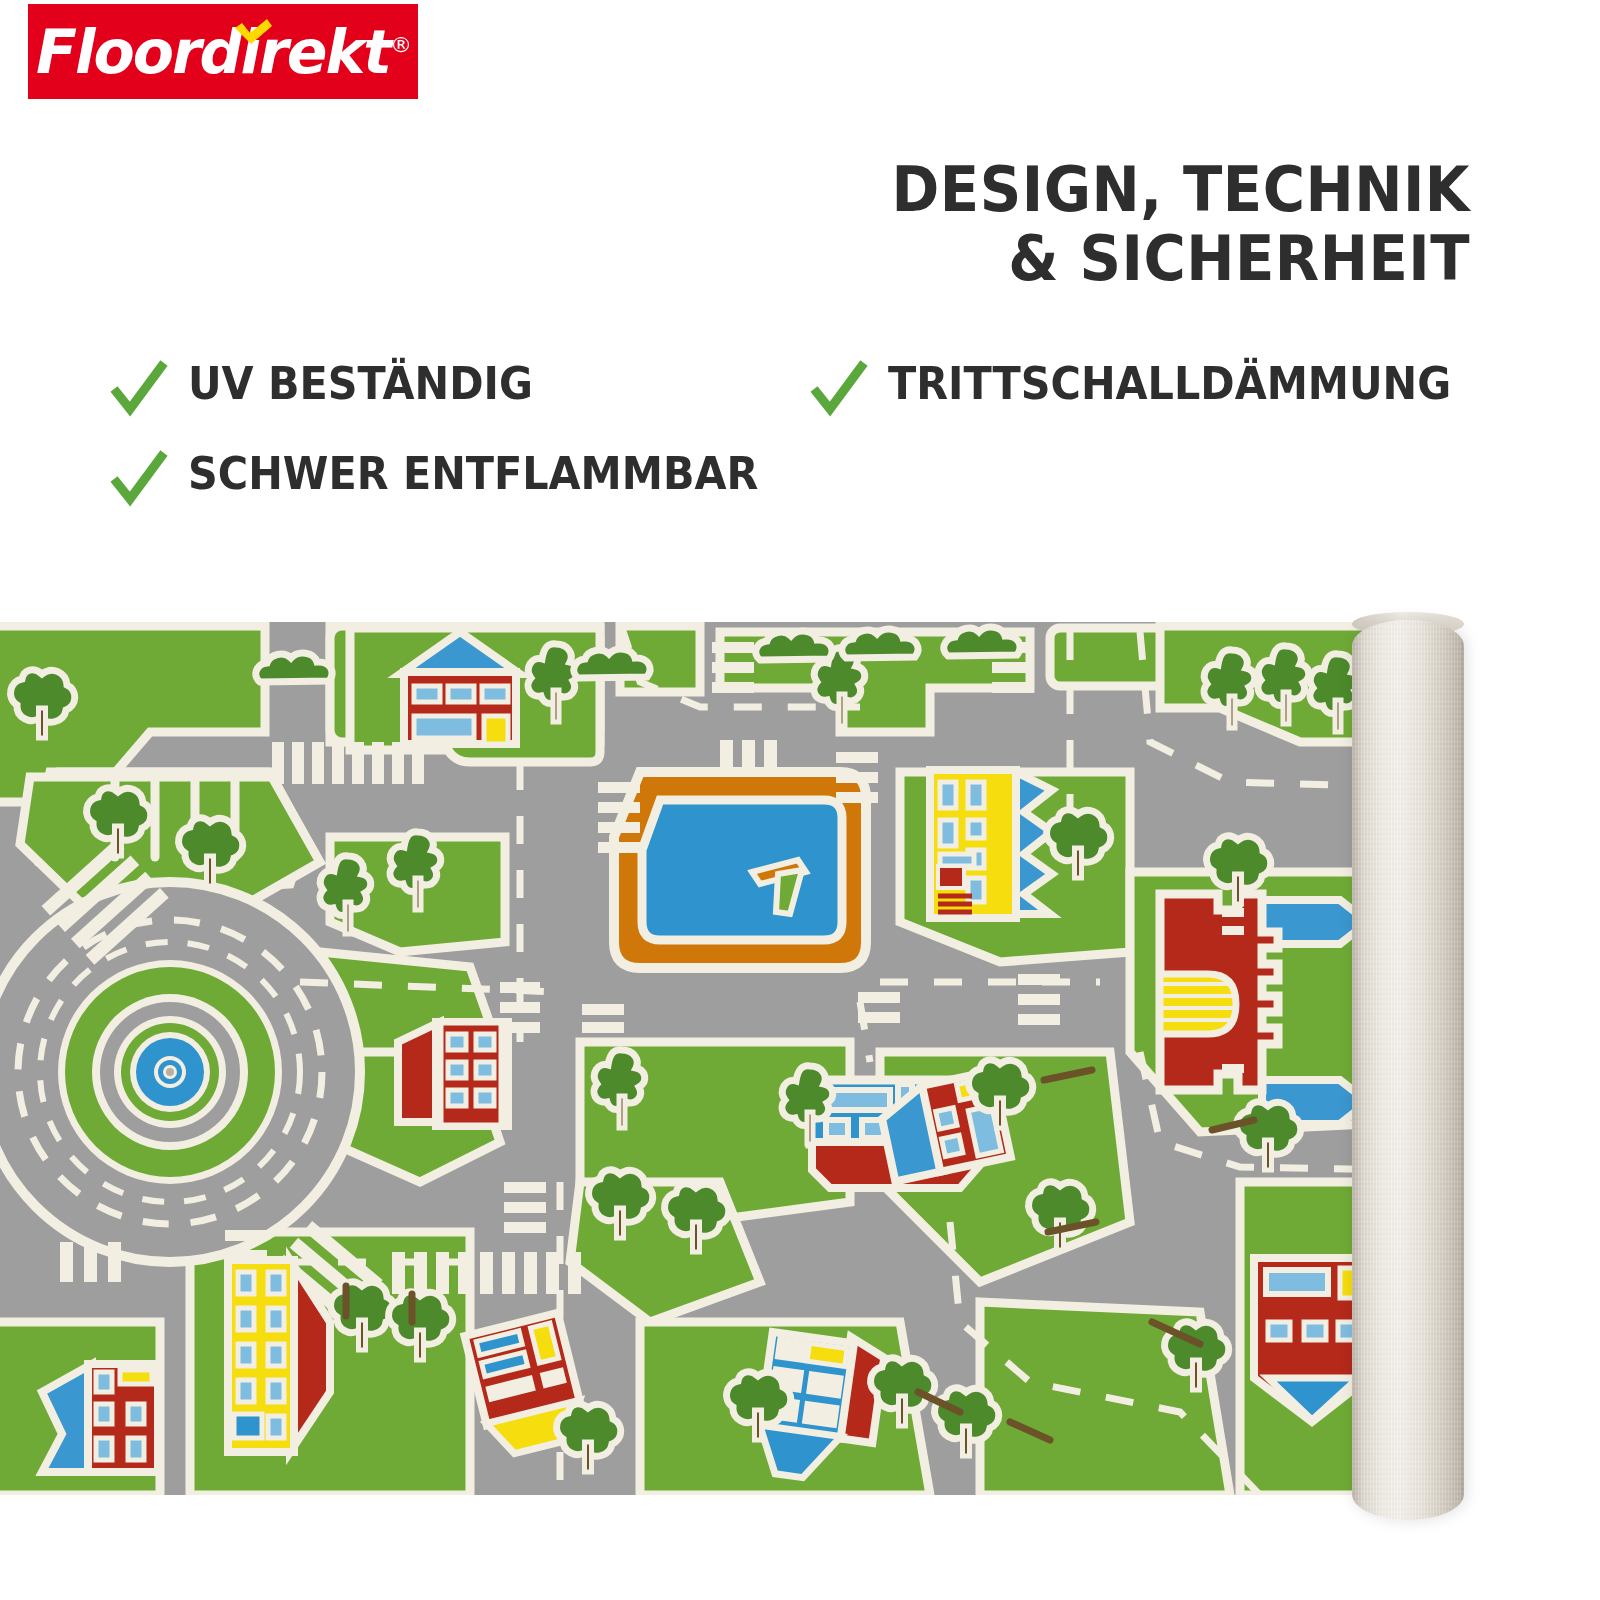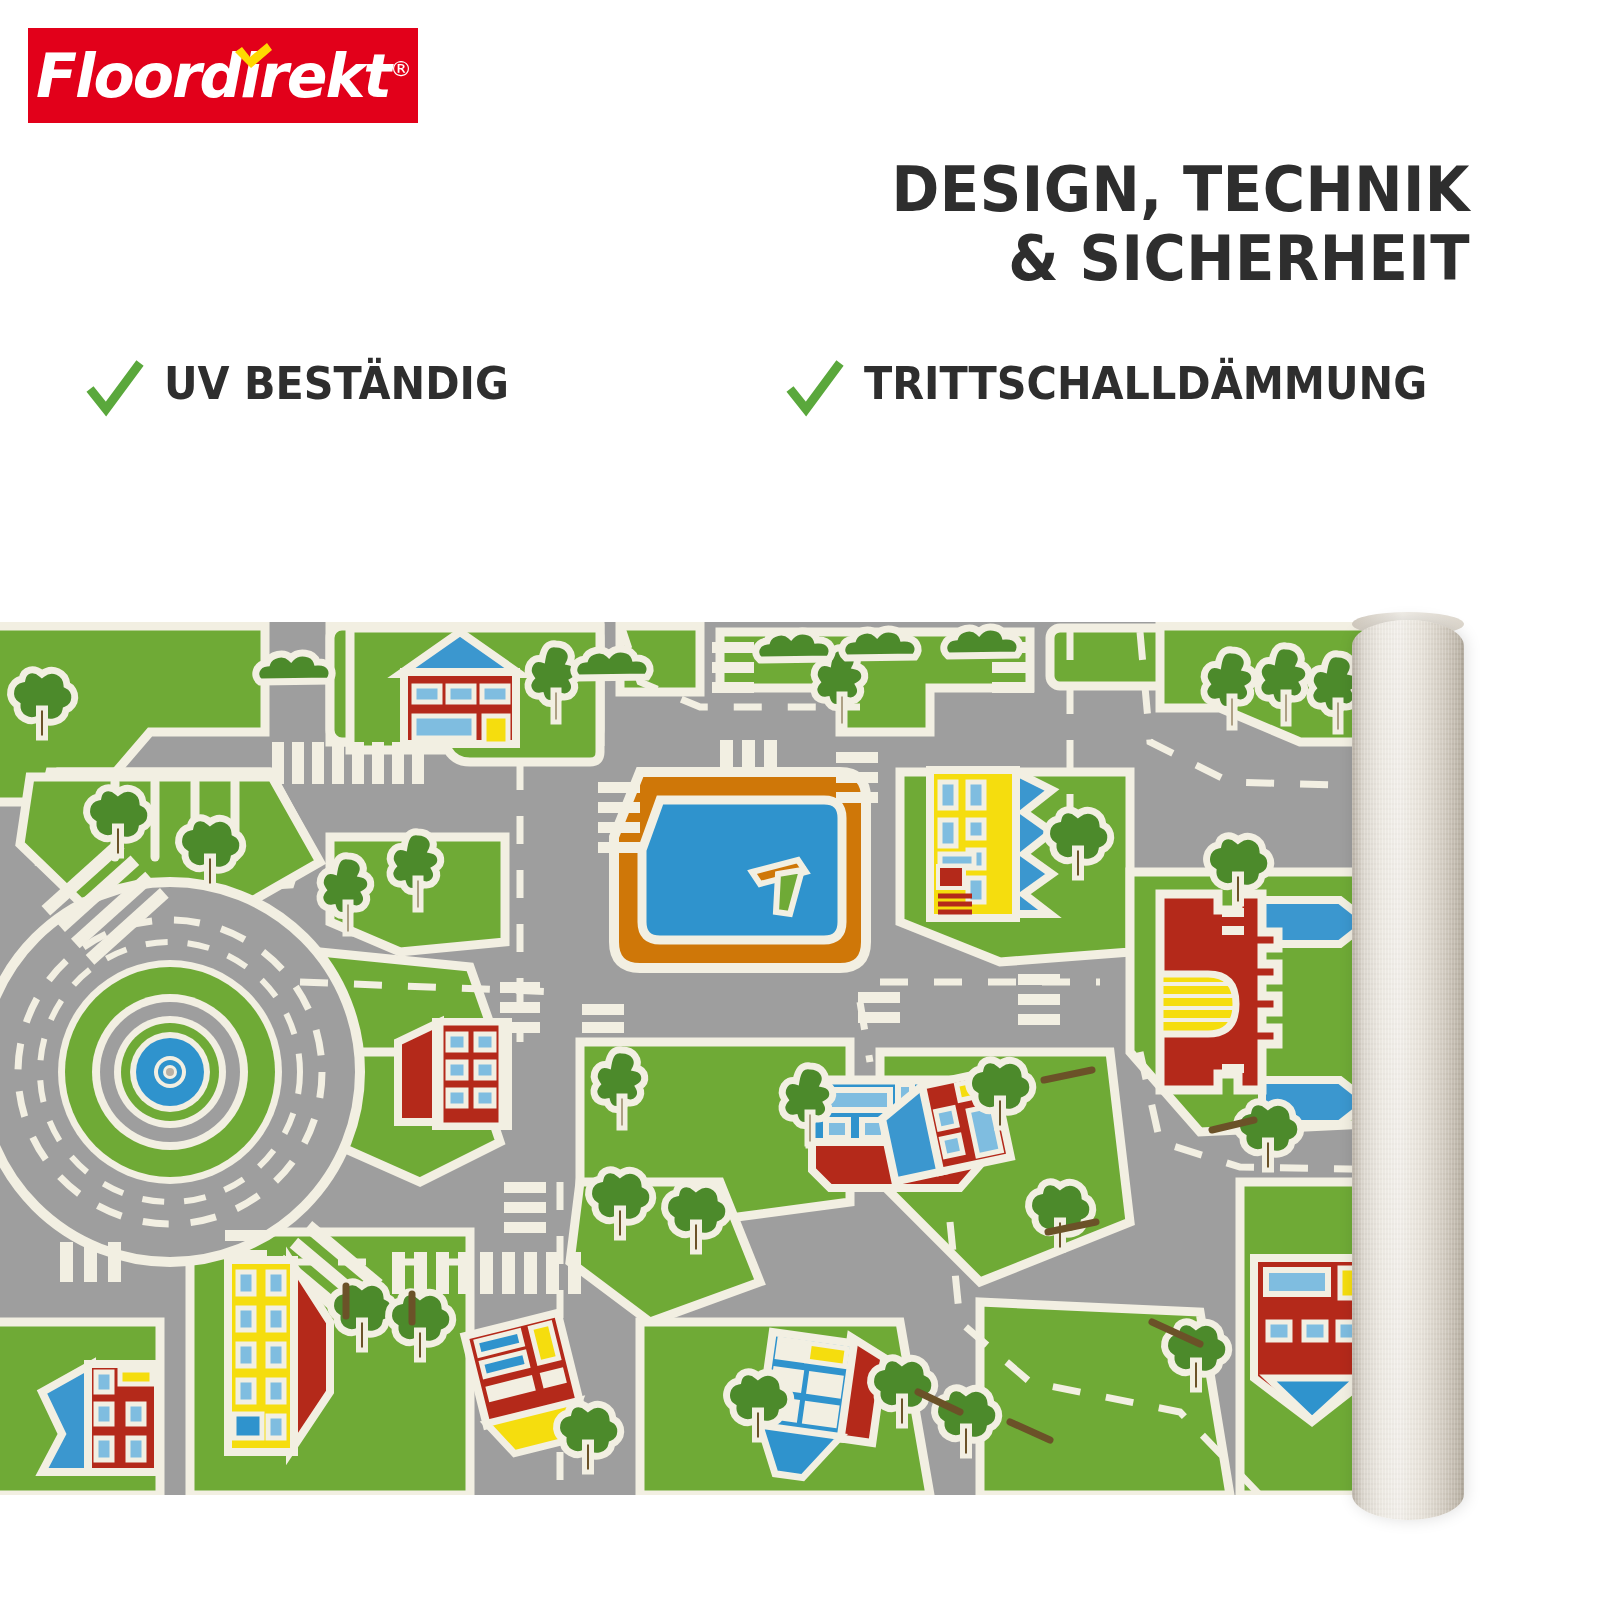--- a/index.html
+++ b/index.html
@@ -6,21 +6,21 @@
   body{
     width:1600px;height:1600px;
     background:#ffffff;
     font-family:"Liberation Sans", sans-serif;
     overflow:hidden;
     position:relative;
   }
 
   
   .logo-block{
-    position:absolute;left:28px;top:28px;
+    position:absolute;left:28px;top:4px;
     width:390px;height:95px;
     background:#e2001a;
     display:flex;align-items:center;justify-content:center;
   }
   .logo-wrap{position:relative;display:inline-block;}
   .logo-text{
     font-family:"DejaVu Sans", sans-serif;
     font-weight:bold;font-style:italic;
     font-size:60px;color:#ffffff;
     letter-spacing:-2px;
@@ -44,21 +44,21 @@
     font-weight:bold;
     font-size:62px;
     line-height:1.12;
     letter-spacing:0.5px;
     transform:scaleX(0.93);
     transform-origin:right top;
   }
 
   
   .features{
-    position:absolute;left:84px;top:355px;
+    position:absolute;left:108px;top:355px;
     width:1420px;
     display:grid;
     grid-template-columns:690px 700px;
     column-gap:10px;
     row-gap:26px;
   }
   .feature{
     display:flex;align-items:flex-start;gap:18px;
   }
   .check-icon{flex:0 0 auto;width:62px;height:62px;margin-top:2px;}
@@ -137,20 +137,26 @@
   </div>
 
   <div class="feature">
     <svg class="check-icon" viewBox="0 0 62 62">
       <path d="M6 32 L22 52 L56 6" fill="none" stroke="#5aa83c" stroke-width="9" stroke-linecap="butt" stroke-linejoin="miter"></path>
     </svg>
     <div class="feature-label">TRITTSCHALLDÄMMUNG</div>
   </div>
 
 
+  <div class="feature">
+    <svg class="check-icon" viewBox="0 0 62 62">
+      <path d="M6 32 L22 52 L56 6" fill="none" stroke="#5aa83c" stroke-width="9" stroke-linecap="butt" stroke-linejoin="miter"></path>
+    </svg>
+    <div class="feature-label">SCHWER ENTFLAMMBAR</div>
+  </div>
 
 </div>
 
 <div class="product">
 
   <svg class="mat-svg" width="1600" height="900" viewBox="0 0 1600 900">
     <defs>
       <clipPath id="matClip">
           <rect x="0" y="0" width="1410" height="873"></rect>
         </clipPath>

